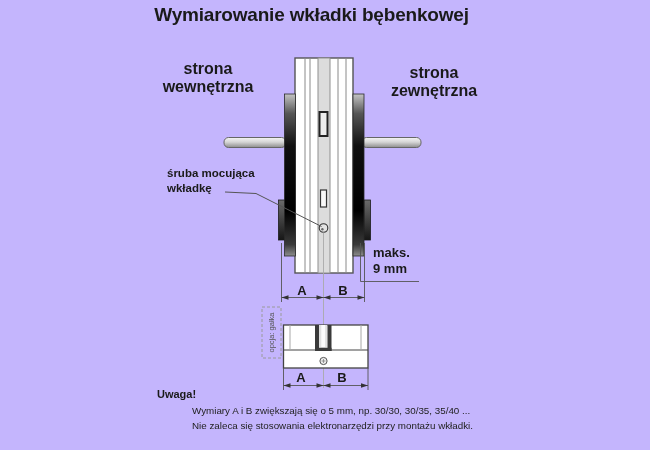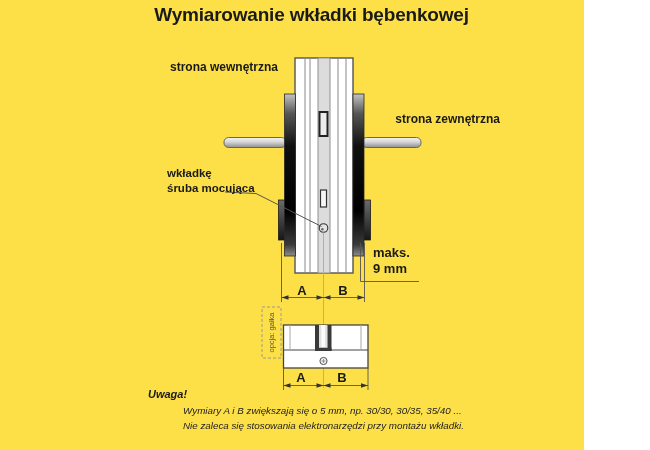--- a/index.html
+++ b/index.html
@@ -1,34 +1,34 @@
 <!DOCTYPE html>
 <html><head>
 <meta charset="utf-8">
 <style>
   html,body{margin:0;padding:0;background:#fff;}
   #stage{
-    position:relative;width:584px;height:450px;background:#fde047;
+    position:relative;width:650px;height:450px;background:#c4b5fd;
     font-family:"Liberation Sans",sans-serif;color:#1a1a1a;overflow:hidden;
   }
   .abs{position:absolute;}
   #title{left:0;top:4px;width:623px;text-align:center;font-size:19px;font-weight:700;letter-spacing:-0.2px;}
-  .side-label{font-size:12px;font-weight:700;text-align:right;}
+  .side-label{font-size:16px;font-weight:700;text-align:center;}
   #label-inner{left:138px;top:60px;width:140px;}
-  #label-outer{left:368px;top:64px;width:132px;margin-top:48px;}
+  #label-outer{left:368px;top:64px;width:132px;}
   #screw-label{left:167px;top:166px;font-size:11.5px;font-weight:700;line-height:14.5px;}
   #maks-label{left:373px;top:245px;font-size:13px;font-weight:700;line-height:15.5px;}
   .dim-label{width:20px;text-align:center;font-size:13px;font-weight:700;}
   #dimA-top{left:292px;top:283px;}
   #dimB-top{left:333px;top:283px;}
   #dimA-bot{left:291px;top:370px;}
   #dimB-bot{left:332px;top:370px;}
   #knob-option{left:262px;top:307px;width:19px;height:51px;display:flex;align-items:center;justify-content:center;}
   #knob-option span{transform:rotate(-90deg);white-space:nowrap;font-size:7.5px;color:#555;}
-  #note{left:148px;top:388px;width:460px;font-style:italic;}
+  #note{left:157px;top:388px;width:460px;}
   #note-heading{font-size:11px;font-weight:700;margin-bottom:4px;}
   .note-line{font-size:9.8px;line-height:14.6px;color:#222;margin-left:35px;}
   svg{position:absolute;left:0;top:0;}
 </style>
 </head>
 <body>
 
 <div id="stage">
 
   <svg width="650" height="450" viewBox="0 0 650 450">
@@ -112,22 +112,22 @@
     <polygon points="323.5,385.5 330.5,383.3 330.5,387.7" fill="#333"></polygon>
     <polygon points="368,385.5 361,383.3 361,387.7" fill="#333"></polygon>
   </svg>
 
   <div id="title" class="abs">Wymiarowanie wkładki bębenkowej</div>
 
   <div id="label-inner" class="abs side-label">strona wewnętrzna</div>
   <div id="label-outer" class="abs side-label">strona zewnętrzna</div>
 
   <div id="screw-label" class="abs">
+    <div>śruba mocująca</div>
     <div>wkładkę</div>
-    <div>śruba mocująca</div>
   </div>
 
   <div id="maks-label" class="abs">
     <div>maks.</div>
     <div>9 mm</div>
   </div>
 
   <div id="dimA-top" class="abs dim-label">A</div>
   <div id="dimB-top" class="abs dim-label">B</div>
   <div id="dimA-bot" class="abs dim-label">A</div>

